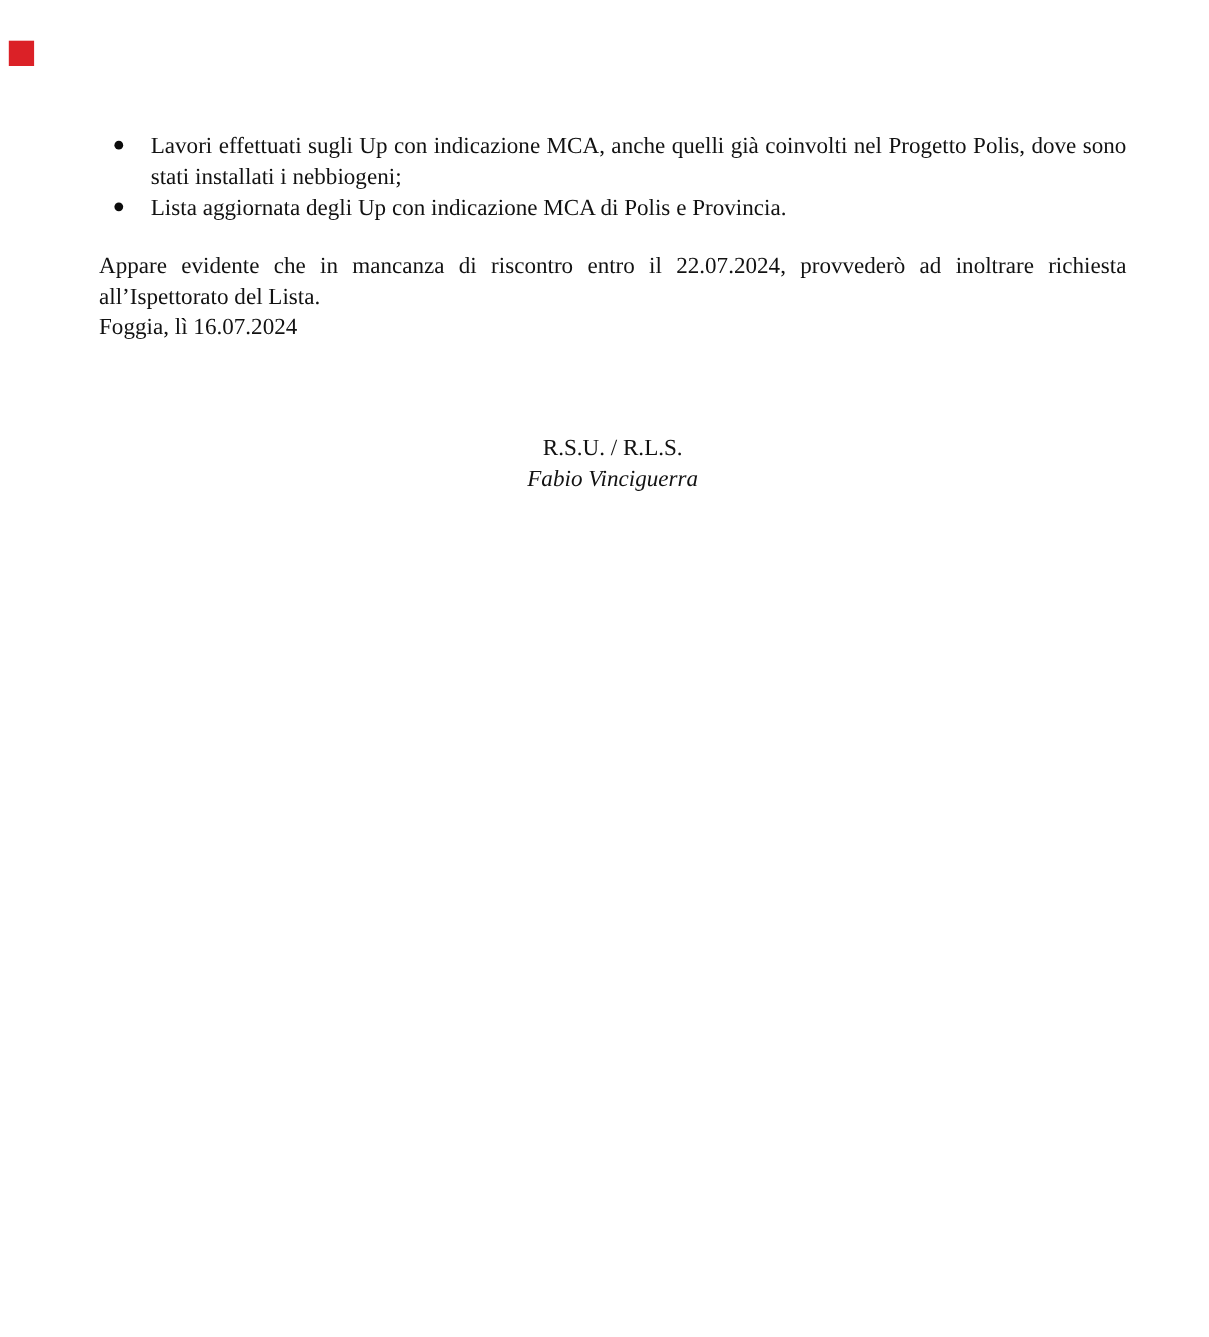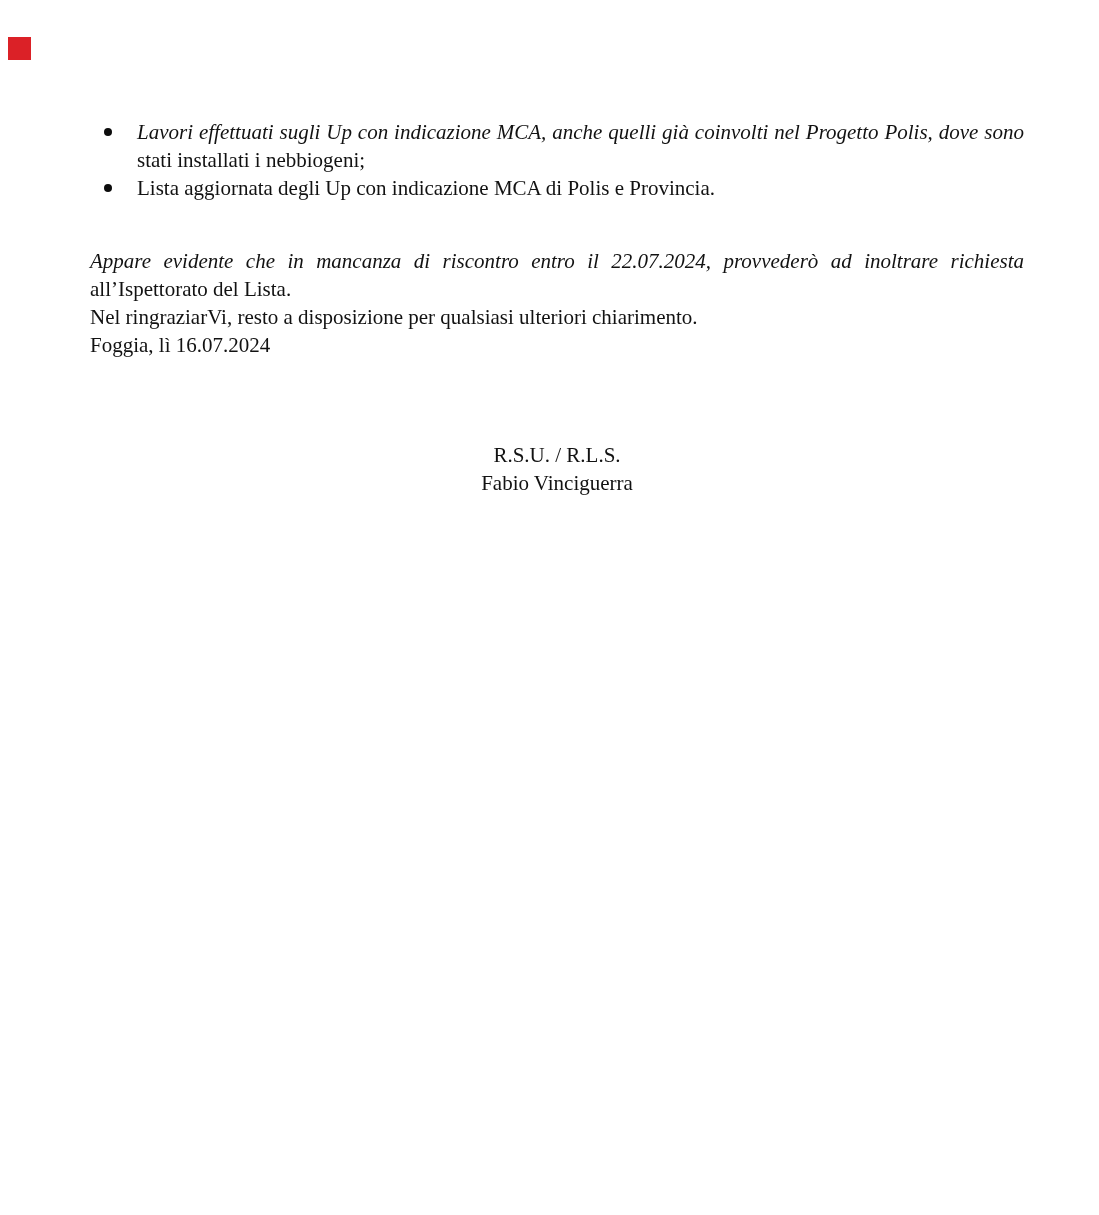--- a/index.html
+++ b/index.html
@@ -50,35 +50,35 @@
     height: 8px;
     border-radius: 50%;
     background: #0c0c0c;
   }
   .line {
     white-space: normal;
   }
   .justify-full {
     text-align: justify;
     text-align-last: justify;
-    font-style: italic;
   }
   .paragraph {
     margin: 0;
   }
   .para-group-1 {
-    margin-top: 45px;
+    margin-top: 25px;
   }
   .dateline {
   }
   .signature {
     margin-top: 82px;
     text-align: center;
   }
   .sig-name {
+    font-style: italic;
   }
 </style>
 </head>
 <body>
 
 <div class="page">
 
   <div class="red-marker" style="background: rgb(219, 33, 39);"></div>
 
   <div class="content">
@@ -93,23 +93,20 @@
         <span class="bullet-dot"></span>
         <div class="line">Lista aggiornata degli Up con indicazione MCA di Polis e Provincia.</div>
       </li>
     </ul>
 
     <div class="paragraph para-group-1">
       <div class="line justify-full">Appare evidente che in mancanza di riscontro entro il 22.07.2024, provvederò ad inoltrare richiesta</div>
       <div class="line">all’Ispettorato del Lista.</div>
     </div>
 
-    <div class="paragraph">
-      <div class="line">Nel ringraziarVi, resto a disposizione per qualsiasi ulteriori chiarimento.</div>
-    </div>
 
     <div class="dateline">Foggia, lì 16.07.2024</div>
 
     <div class="signature">
       <div class="sig-role">R.S.U. / R.L.S.</div>
       <div class="sig-name">Fabio Vinciguerra</div>
     </div>
 
   </div>
 </div>

